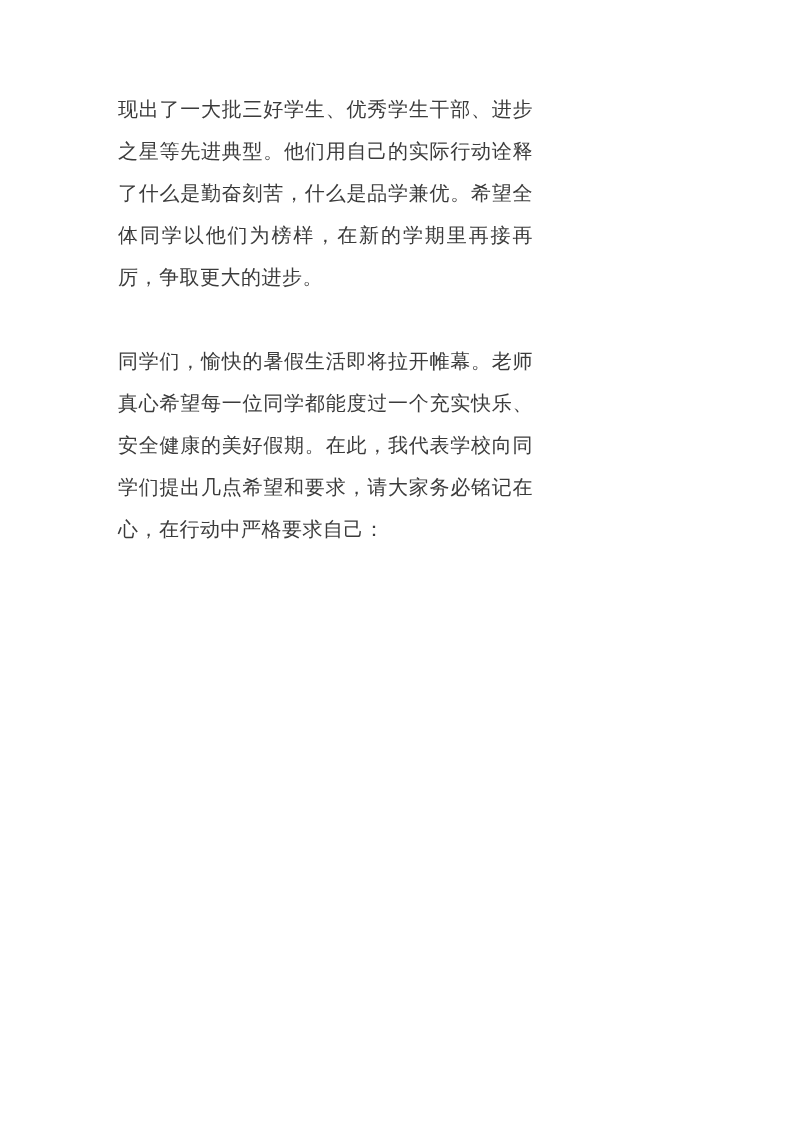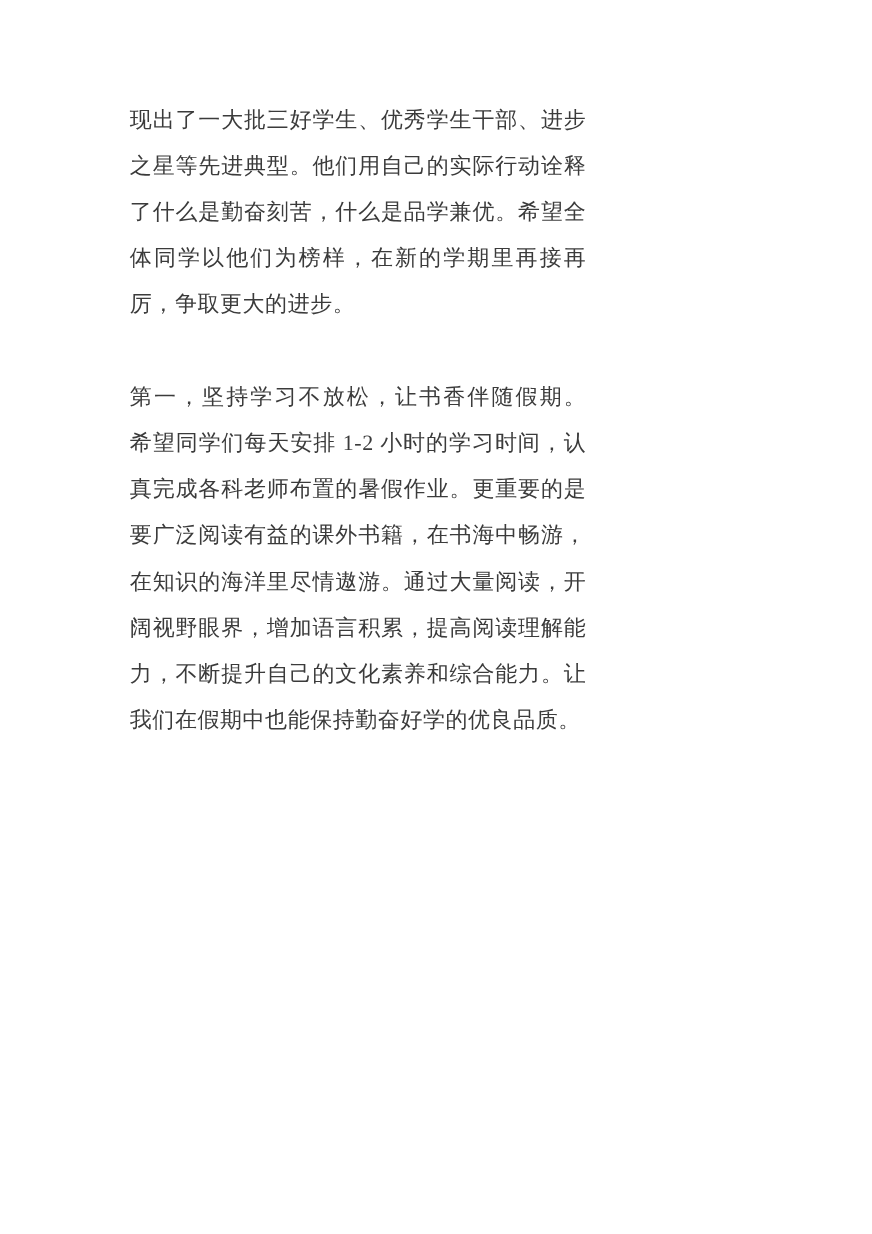--- a/index.html
+++ b/index.html
@@ -32,14 +32,14 @@
   }
   .para:last-child {
     margin-bottom: 0;
   }
 </style>
 </head>
 <body>
 
 <div class="page">
   <p class="para">现出了一大批三好学生、优秀学生干部、进步之星等先进典型。他们用自己的实际行动诠释了什么是勤奋刻苦，什么是品学兼优。希望全体同学以他们为榜样，在新的学期里再接再厉，争取更大的进步。</p>
-  <p class="para">第一，坚持学习不放松，让书香伴随假期。 希望同学们每天安排 1-2 小时的学习时间，认真完成各科老师布置的暑假作业。更重要的是要广泛阅读有益的课外书籍，在书海中畅游，在知识的海洋里尽情遨游。通过大量阅读，开阔视野眼界，增加语言积累，提高阅读理解能力，不断提升自己的文化素养和综合能力。让我们在假期中也能保持勤奋好学的优良品质。</p>
+  <p class="para">同学们，愉快的暑假生活即将拉开帷幕。老师真心希望每一位同学都能度过一个充实快乐、安全健康的美好假期。在此，我代表学校向同学们提出几点希望和要求，请大家务必铭记在心，在行动中严格要求自己：</p>
 </div>
 
 </body></html>

